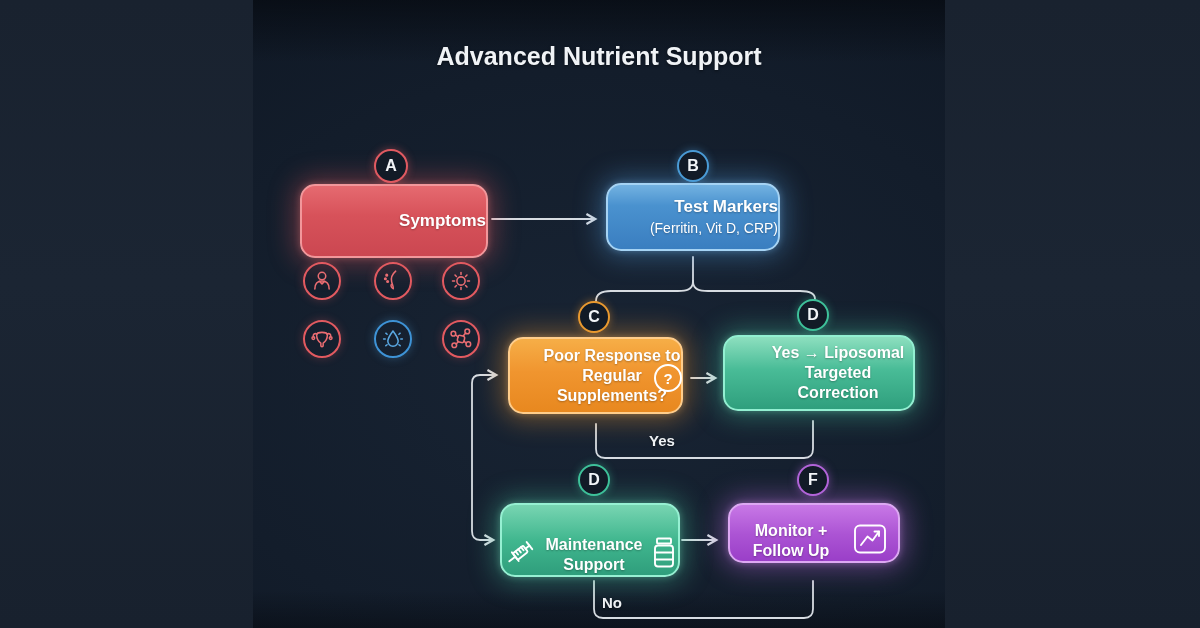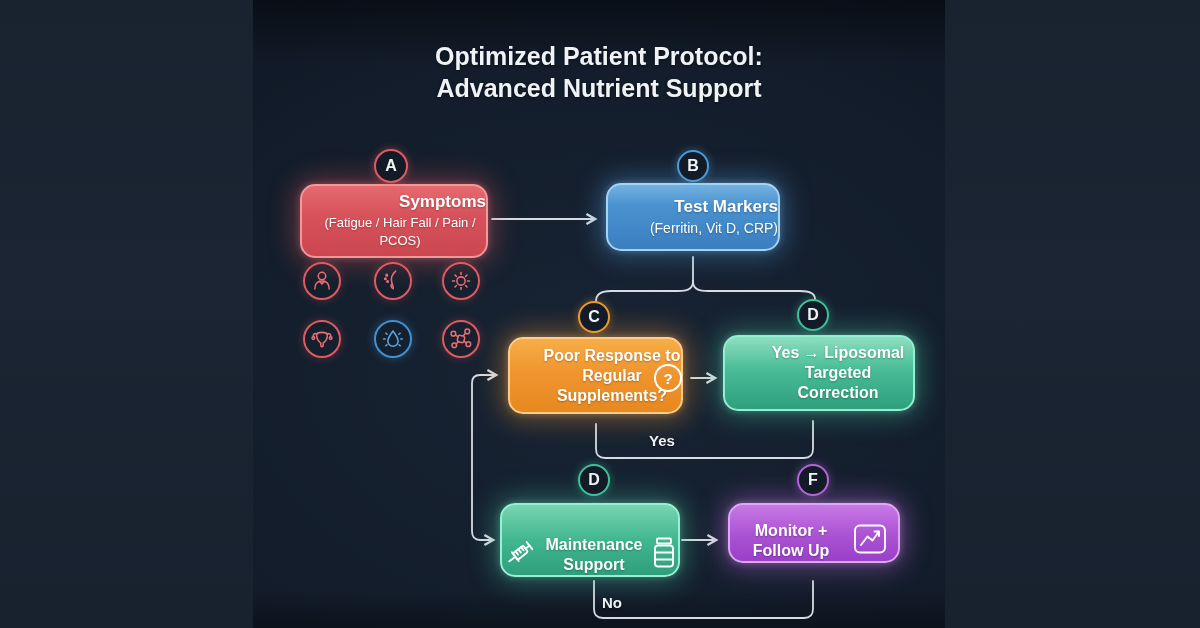--- a/index.html
+++ b/index.html
@@ -92,21 +92,20 @@
 </head>
 <body>
 
 <div class="stage">
   <div class="side-panel left"></div>
   <div class="side-panel right"></div>
 
   <div class="center-panel">
 
     <div class="title">
-      <div>Optimized Patient Protocol:</div>
       <div>Advanced Nutrient Support</div>
     </div>
 
     <svg class="connectors" width="692" height="628" viewBox="0 0 692 628">
       <defs>
         <marker id="arw" viewBox="0 0 10 10" refX="7" refY="5" markerWidth="7" markerHeight="7" orient="auto">
           <path d="M1,1 L8,5 L1,9" fill="none" stroke="#d7dce2" stroke-width="1.8"></path>
         </marker>
       </defs>
       <g fill="none" stroke="#d7dce2" stroke-width="1.8" stroke-linecap="round">
@@ -126,21 +125,20 @@
 
     <div class="badge a">A</div>
     <div class="badge b">B</div>
     <div class="badge c">C</div>
     <div class="badge d1">D</div>
     <div class="badge d2">D</div>
     <div class="badge f">F</div>
 
     <div class="node symptoms">
       <div class="node-title">Symptoms</div>
-      <div class="node-subtitle">(Fatigue / Hair Fall / Pain / PCOS)</div>
     </div>
 
     <div class="node test-markers">
       <div class="node-title">Test Markers</div>
       <div class="node-subtitle">(Ferritin, Vit D, CRP)</div>
     </div>
 
     <div class="node poor-response">
       <div class="node-title">Poor Response to Regular Supplements?</div>
     </div>

